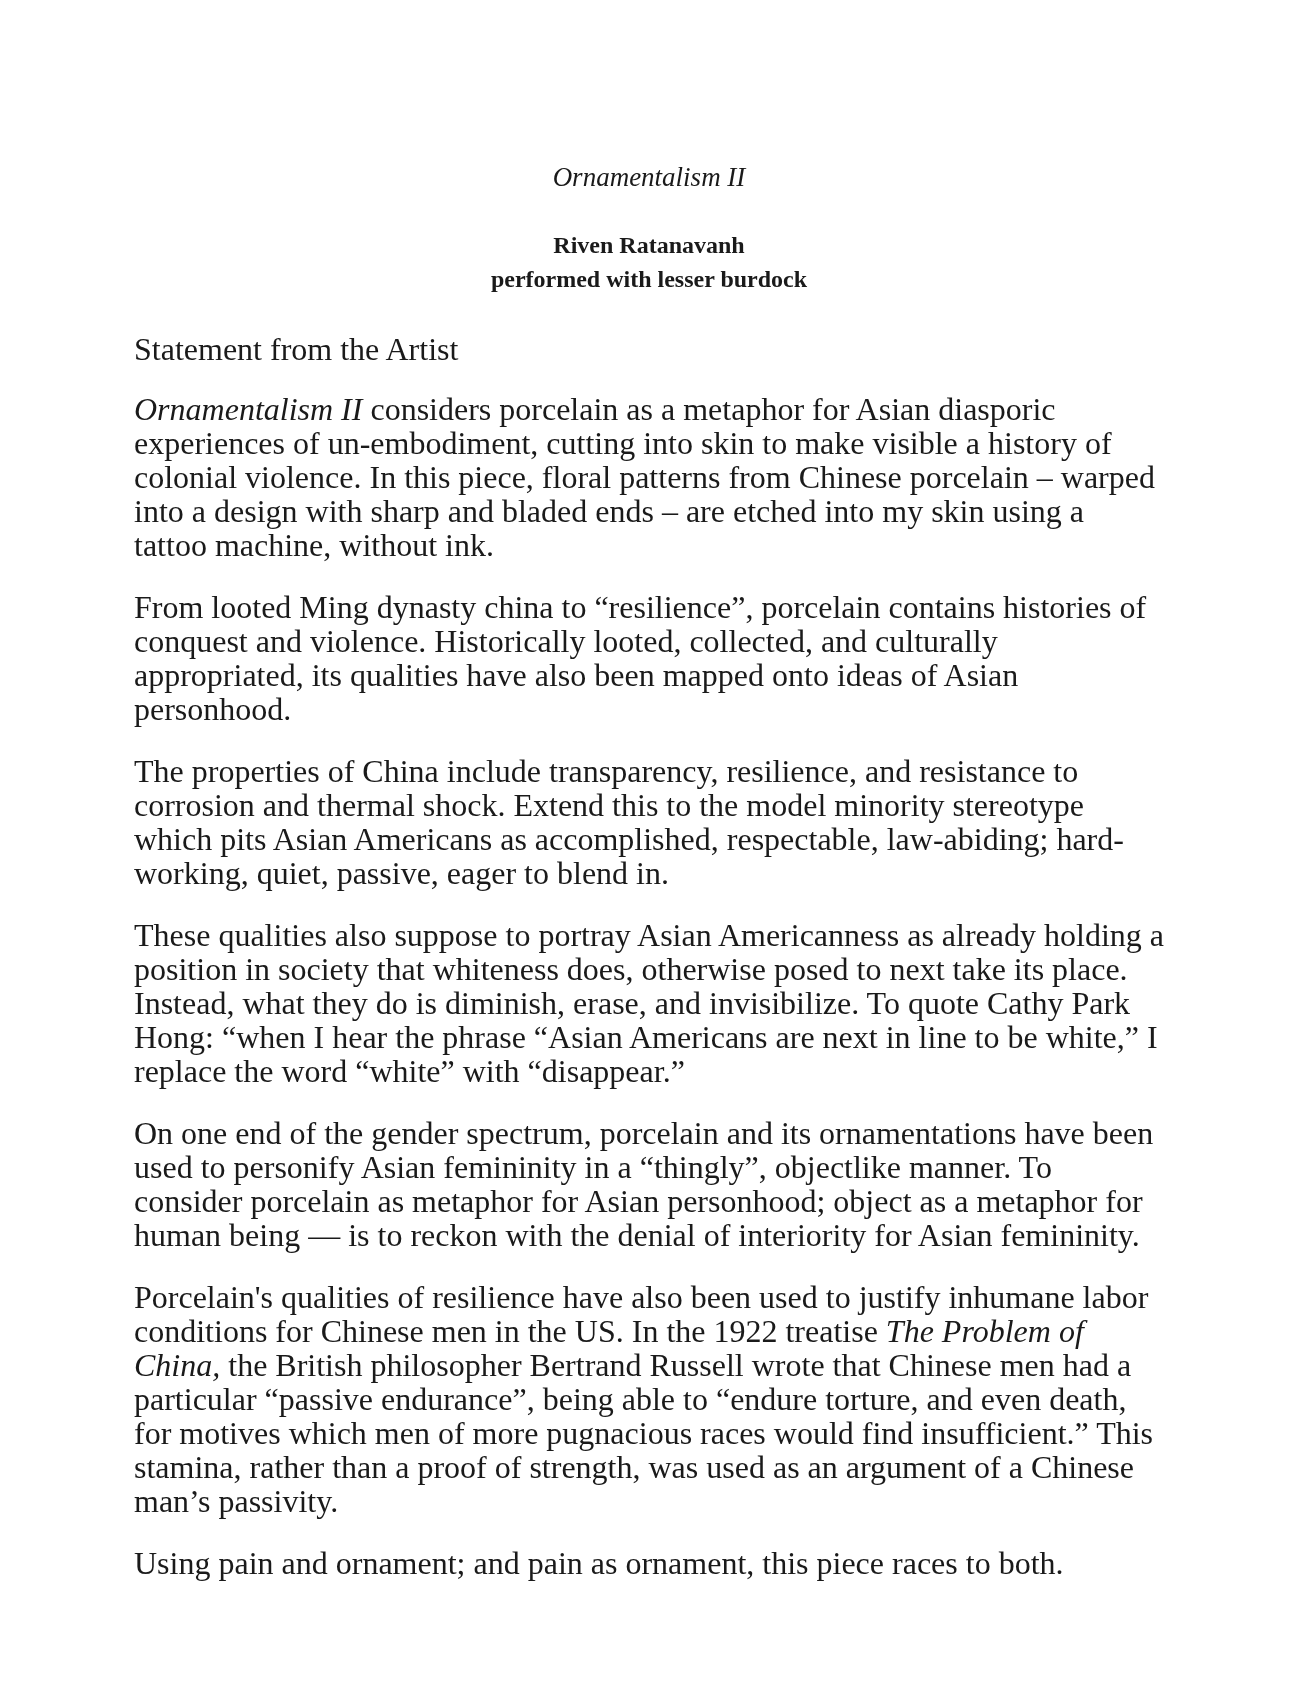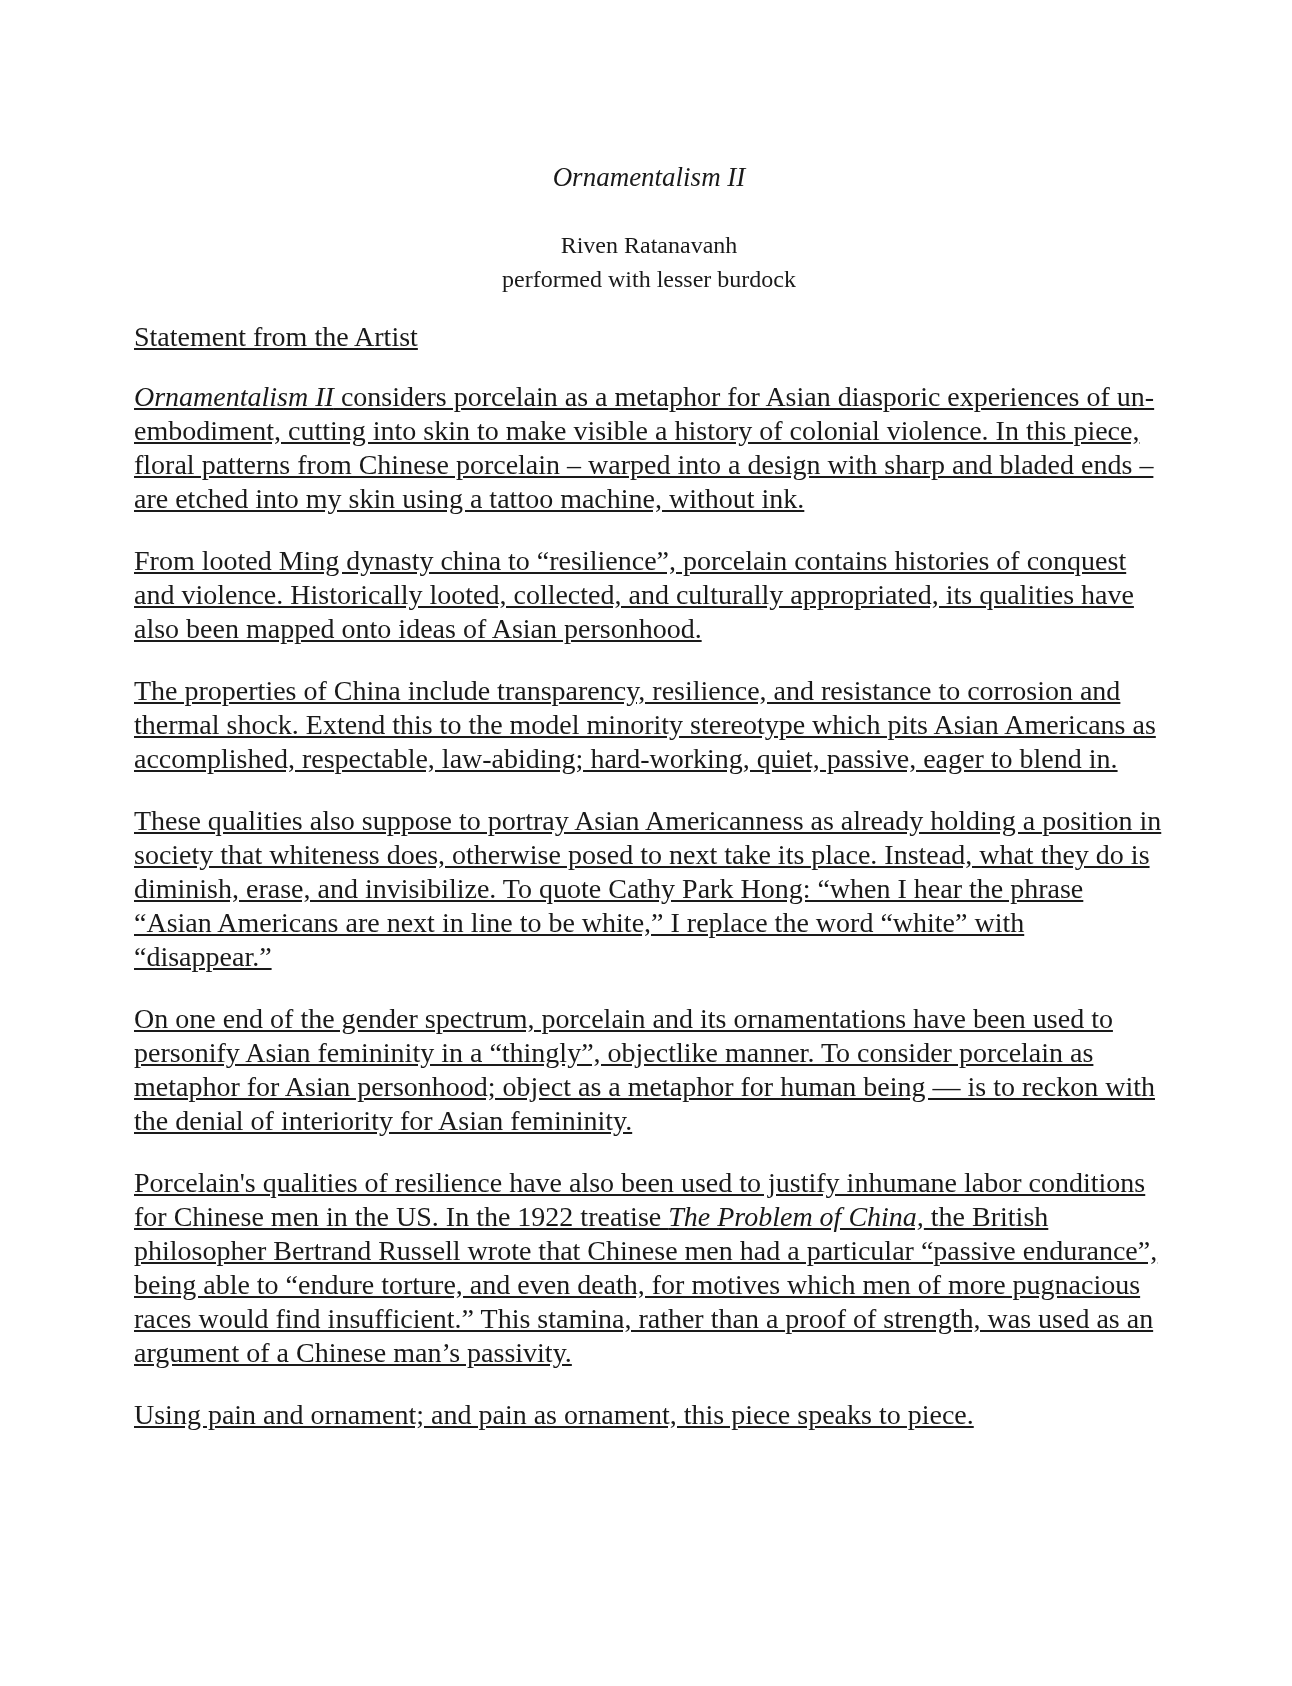--- a/index.html
+++ b/index.html
@@ -34,30 +34,30 @@
       font-weight: normal;
     }
     .byline {
       position: absolute;
       top: 228px;
       left: 0;
       width: 1030px;
       text-align: center;
       font-size: 24px;
       line-height: 34px;
+      font-weight: bold;
     }
     .byline div { margin: 0; }
     .body {
       position: absolute;
-      top: 320px;
+      top: 332px;
       left: 0;
       width: 1030px;
-      font-size: 28px;
+      font-size: 32px;
       line-height: 34px;
-      text-decoration: underline;
     }
     .body p {
       margin: 0 0 28px 0;
     }
     .body p.heading {
       margin-bottom: 26px;
     }
     em { font-style: italic; }
   </style>
 </head>
@@ -79,16 +79,16 @@
     <p>From looted Ming dynasty china to “resilience”, porcelain contains histories of conquest and violence. Historically looted, collected, and culturally appropriated, its qualities have also been mapped onto ideas of Asian personhood.</p>
 
     <p>The properties of China include transparency, resilience, and resistance to corrosion and thermal shock. Extend this to the model minority stereotype which pits Asian Americans as accomplished, respectable, law-abiding; hard-working, quiet, passive, eager to blend in.</p>
 
     <p>These qualities also suppose to portray Asian Americanness as already holding a position in society that whiteness does, otherwise posed to next take its place. Instead, what they do is diminish, erase, and invisibilize. To quote Cathy Park Hong: “when I hear the phrase “Asian Americans are next in line to be white,” I replace the word “white” with “disappear.”</p>
 
     <p>On one end of the gender spectrum, porcelain and its ornamentations have been used to personify Asian femininity in a “thingly”, objectlike manner. To consider porcelain as metaphor for Asian personhood; object as a metaphor for human being — is to reckon with the denial of interiority for Asian femininity.</p>
 
     <p><span>Porcelain's qualities of resilience have also been used to justify inhumane labor conditions for Chinese men in the US. In the 1922 treatise </span><em>The Problem of China,</em><span> the British philosopher Bertrand Russell wrote that Chinese men had a particular “passive endurance”, being able to “endure torture, and even death, for motives which men of more pugnacious races would find insufficient.” This stamina, rather than a proof of strength, was used as an argument of a Chinese man’s passivity.</span></p>
 
-    <p>Using pain and ornament; and pain as ornament, this piece speaks to piece.</p>
+    <p>Using pain and ornament; and pain as ornament, this piece races to both.</p>
 
   </div>
 </div>
 
 </body></html>

